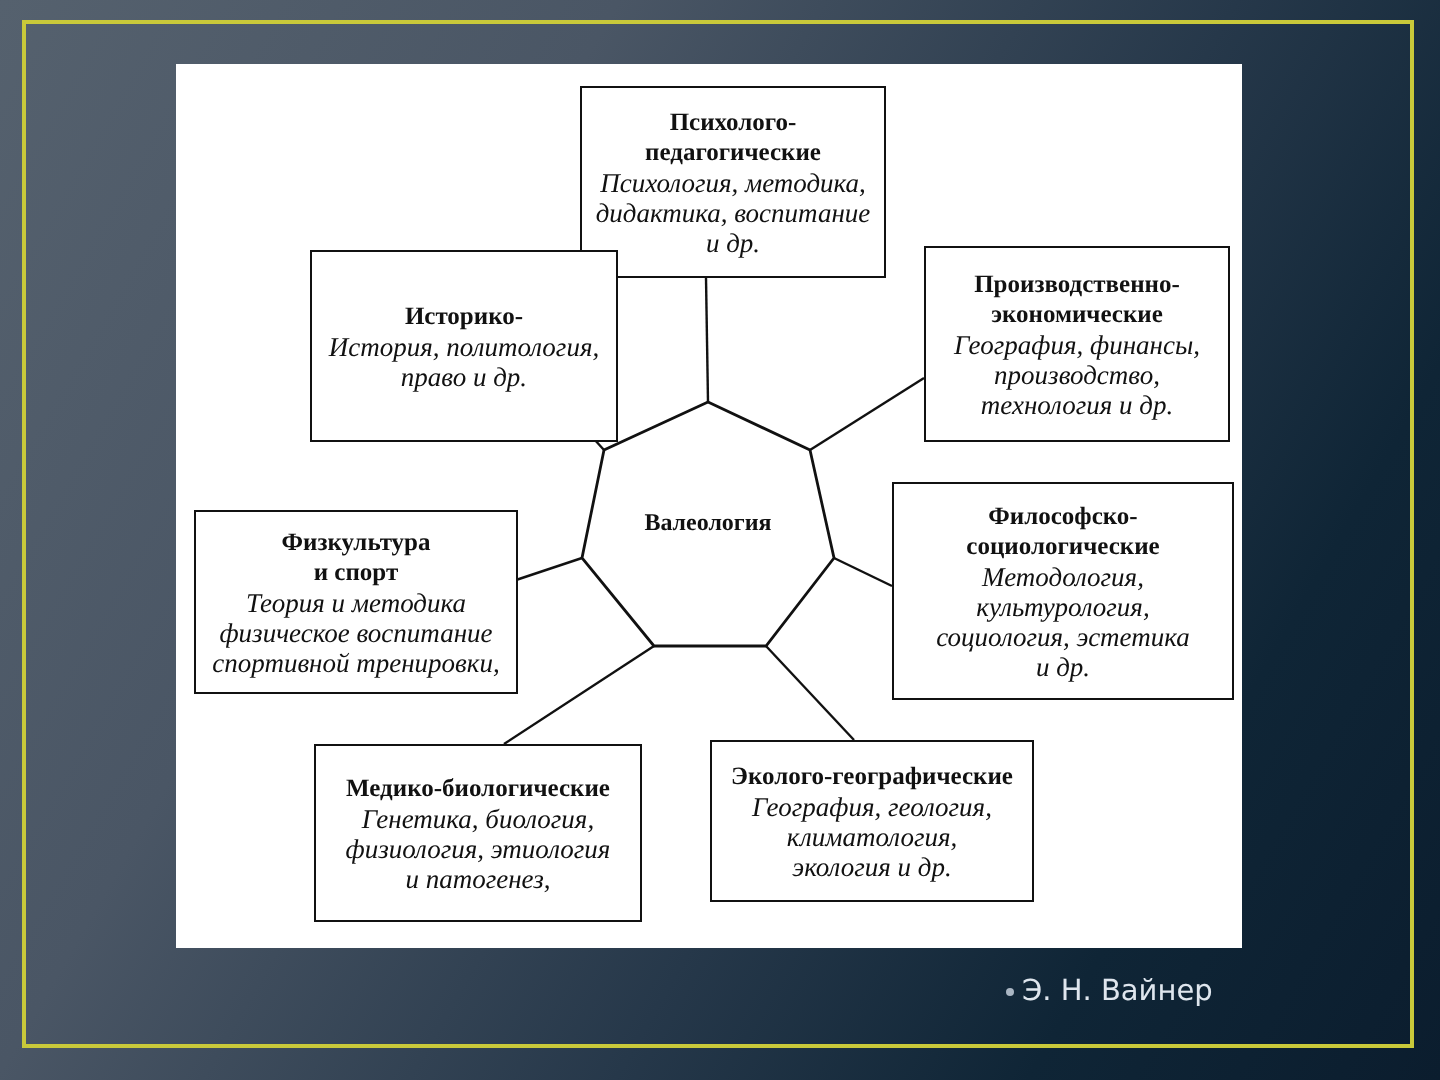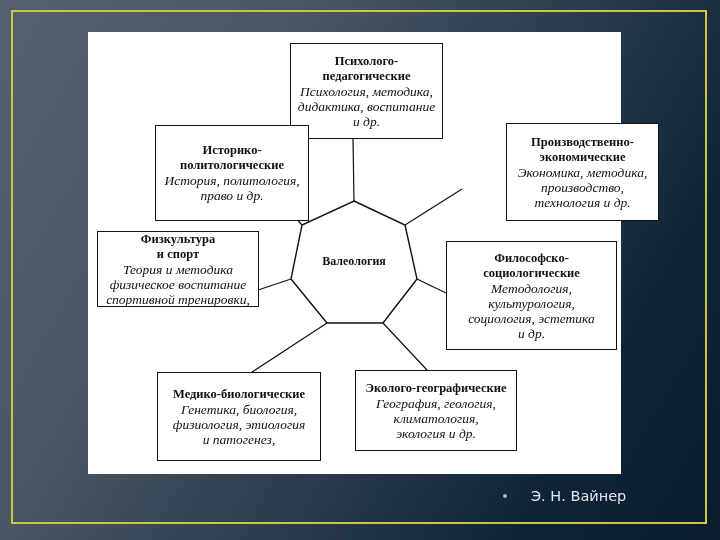--- a/index.html
+++ b/index.html
@@ -25,21 +25,21 @@
   }
   .box .title { font-weight: bold; font-size: 12.5px; }
   .box .line { font-size: 13.5px; font-style: italic; }
   .center-label {
     position: absolute; left: 306px; top: 254px; width: 96px; text-align: center;
     font-weight: bold; font-size: 12px; color: #111;
   }
   .footer {
     position: absolute; left: 503px; top: 488px; color: #dfe6ee;
     font-family: "DejaVu Sans", sans-serif; font-size: 14.5px;
-    display: flex; align-items: center; gap: 24px;
+    display: flex; align-items: center; gap: 4px;
   }
   .bullet { width: 4px; height: 4px; border-radius: 50%; background: #aab6c3; display: inline-block; }
 </style>
 </head>
 <body>
 
 <div class="slide-frame"></div>
 
 <div class="diagram-image"></div>
 
@@ -59,34 +59,33 @@
 <div class="box" style="left:290px; top:43px; width:153px; height:96px;">
   <div class="title">Психолого-</div>
   <div class="title">педагогические</div>
   <div class="line">Психология, методика,</div>
   <div class="line">дидактика, воспитание</div>
   <div class="line">и др.</div>
 </div>
 
 <div class="box" style="left:119px; top:125px; width:154px; height:96px;margin-left:36px;">
   <div class="title">Историко-</div>
-  <div class="title">политологические</div>
   <div class="line">История, политология,</div>
   <div class="line">право и др.</div>
 </div>
 
-<div class="box" style="left:462px; top:123px; width:153px; height:98px;margin-left:44px;">
+<div class="box" style="left:462px; top:123px; width:153px; height:98px;">
   <div class="title">Производственно-</div>
   <div class="title">экономические</div>
-  <div class="line">Экономика, методика,</div>
+  <div class="line">География, финансы,</div>
   <div class="line">производство,</div>
   <div class="line">технология и др.</div>
 </div>
 
-<div class="box" style="left:97px; top:231px; width:162px; height:76px;text-align:right;">
+<div class="box" style="left:97px; top:255px; width:162px; height:92px;text-align:right;">
   <div class="title">Физкультура</div>
   <div class="title">и спорт</div>
   <div class="line">Теория и методика</div>
   <div class="line">физическое воспитание</div>
   <div class="line">спортивной тренировки,</div>
 </div>
 
 <div class="box" style="left:446px; top:241px; width:171px; height:109px;">
   <div class="title">Философско-</div>
   <div class="title">социологические</div>

